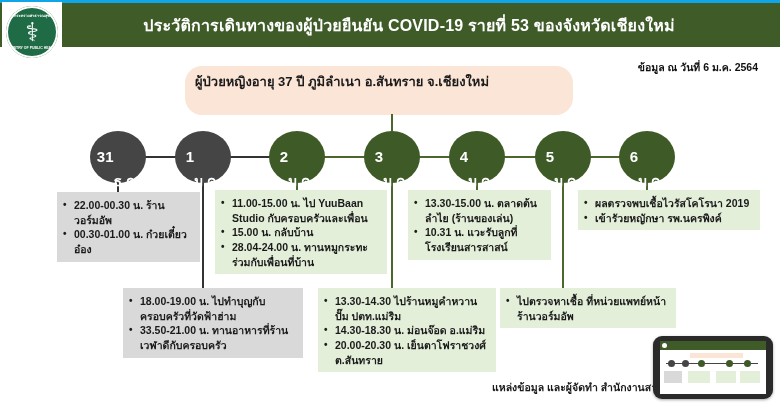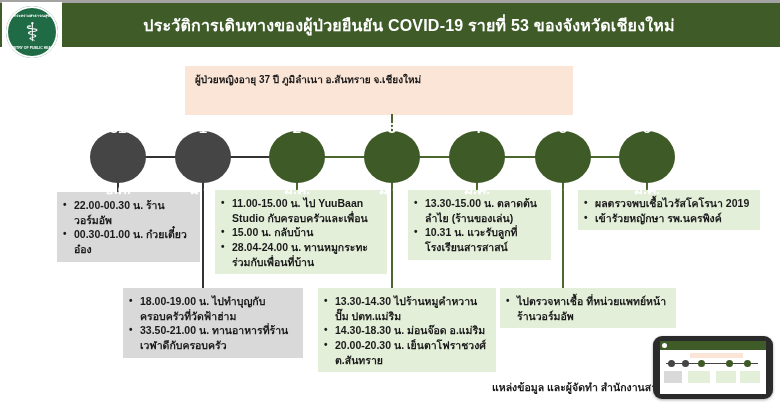--- a/index.html
+++ b/index.html
@@ -10,21 +10,21 @@
     position:relative;
     overflow:hidden;
     font-weight:bold;
     color:#1a1a1a;
   }
   .stage { position:absolute; inset:0; }
 
   
   .header {
     position:absolute; left:0; top:0; width:780px; height:47px;
-    background:#3e5b28; border-top:3px solid #a3a3a3;
+    background:#3e5b28; border-top:3px solid #0ea5e9;
     display:flex; align-items:center; justify-content:center;
     padding-left:38px;
   }
   .header .title {
     color:#ffffff; font-size:16px; letter-spacing:.2px; white-space:nowrap;
   }
   .logo-box {
     position:absolute; left:2px; top:2px; width:60px; height:60px;
     background:#ffffff; z-index:6;
     display:flex; align-items:center; justify-content:center;
@@ -41,36 +41,36 @@
   .logo-circle .arc-bottom { font-size:3.5px; line-height:4px; margin-bottom:1px; }
 
   .asof {
     position:absolute; right:22px; top:59px; font-size:10.5px; color:#111;
   }
 
   
   .pinkbox {
     position:absolute; left:185px; top:66px; width:388px; height:49px;
     background:#fbe5d6; padding:5px 10px 4px 10px;
-    font-size:10px; line-height:1.7;
+    font-size:13px; line-height:1.7;border-radius:17px;
   }
 
   
   .hline { position:absolute; top:156px; height:2px; }
   .hline.dark  { background:#333333; }
   .hline.green { background:#4a682e; }
   .vline { position:absolute; width:2px; }
   .vline.dark  { background:#333333; }
   .vline.green { background:#4a682e; }
 
   
   .circle {
     position:absolute; top:131px; width:56px; height:52px; border-radius:50%;
     color:#ffffff; text-align:center; z-index:3;
-    display:flex; flex-direction:column; align-items:center; justify-content:center;
+    display:flex; align-items:center; justify-content:center;
   }
   .circle.dark  { background:#454545; }
   .circle.green { background:#3e5a26; }
   .circle .day   { font-size:15px; line-height:16px; }
   .circle .month { font-size:14px; line-height:11px;margin-top:48px; }
 
   
   .ebox {
     position:absolute; padding:6px 7px 5px 6px; font-size:10.5px; line-height:1.4;
     z-index:2;
@@ -110,20 +110,21 @@
   </div>
 
   <div class="logo-box">
     <div class="logo-circle">
       <span class="arc-top">กระทรวงสาธารณสุข</span>
       <span class="emblem">⚕</span>
       <span class="arc-bottom">MINISTRY OF PUBLIC HEALTH</span>
     </div>
   </div>
 
+  <div class="asof">ข้อมูล ณ วันที่ 6 ม.ค. 2564</div>
 
   <div class="pinkbox">
     <div>ผู้ป่วยหญิงอายุ 37 ปี ภูมิลำเนา อ.สันทราย จ.เชียงใหม่</div>
   </div>
 
   <div class="hline dark" style="left:118px; width:180px;"></div>
   <div class="hline green" style="left:298px; width:349px;"></div>
 
   <div class="vline green" style="left:391px; top:114px; height:18px;"></div>
   <div class="vline dark" style="left:117px; top:182px; height:11px;"></div>

